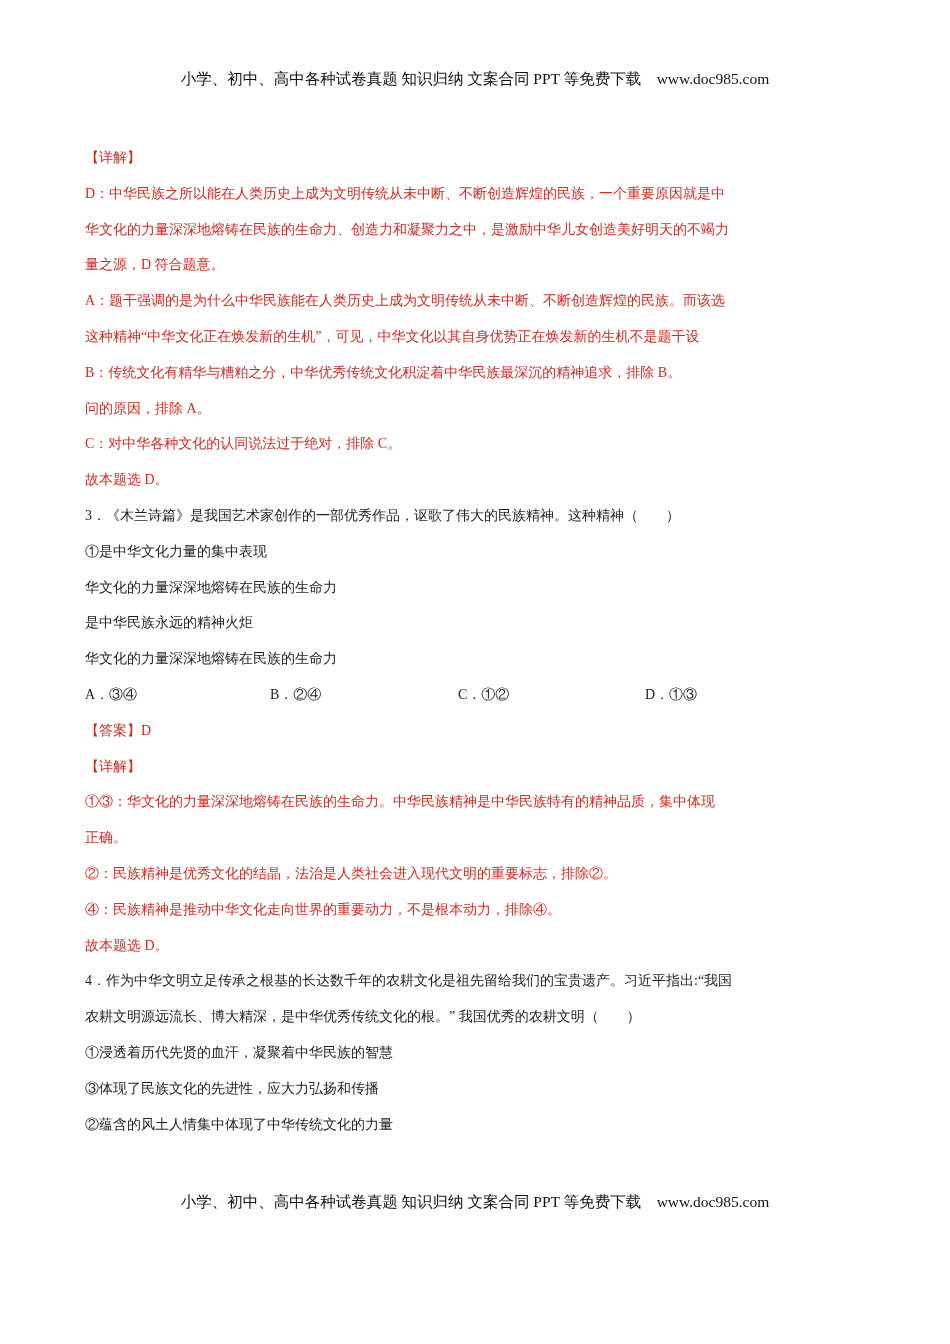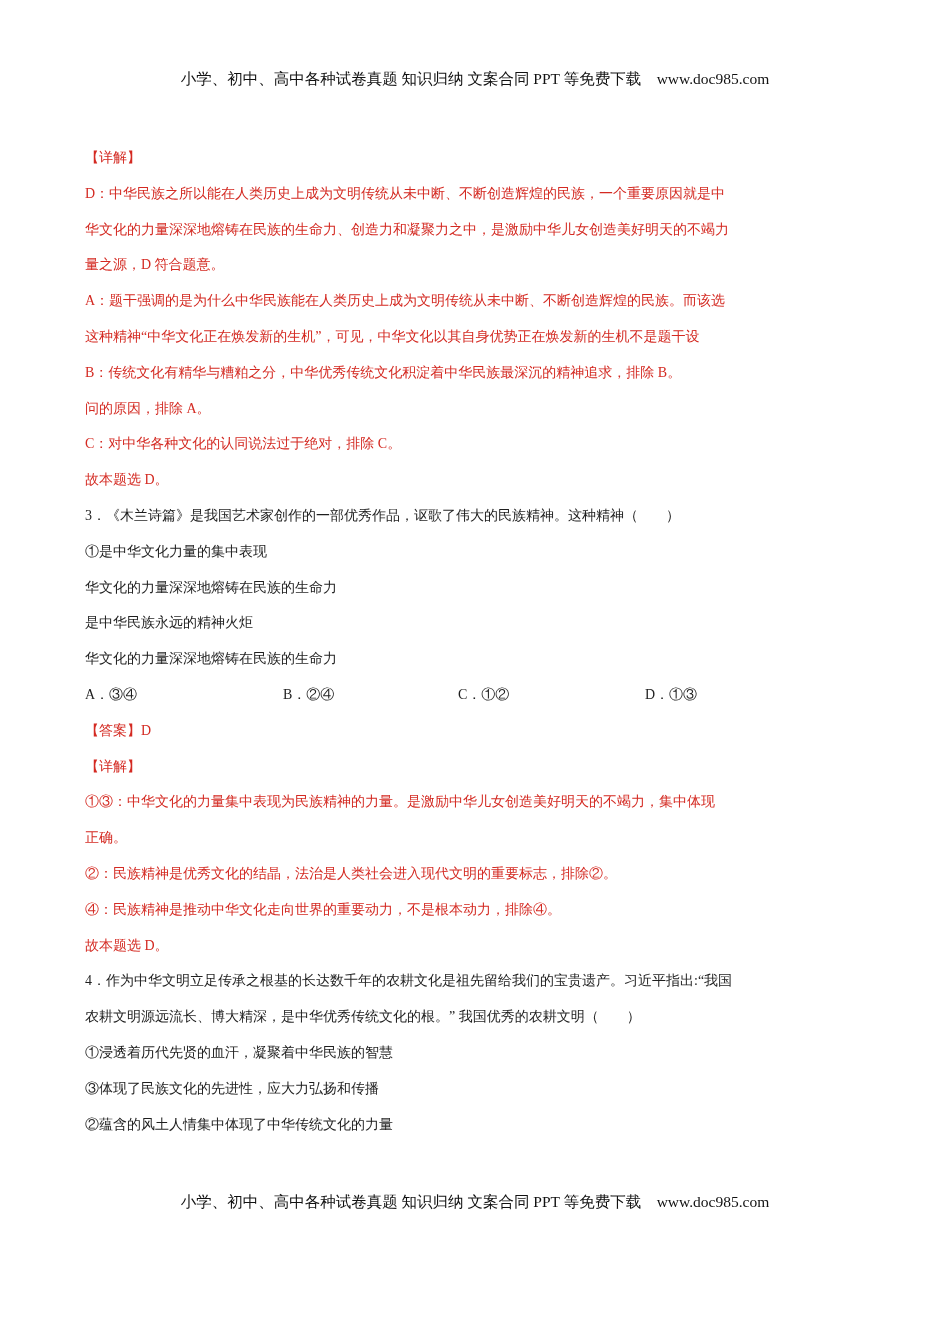--- a/index.html
+++ b/index.html
@@ -27,21 +27,21 @@
   .line {
     height: 35.8px;
     line-height: 35.8px;
     font-size: 14px;
     white-space: pre;
   }
   .red { color: #d42a22; }
   .options { position: relative; }
   .opt { position: absolute; top: 0; }
   .o1 { left: 0; }
-  .o2 { left: 198px; }
+  .o2 { left: 185px; }
   .o3 { left: 373px; text-align: right; }
   .o4 { left: 560px; }
 </style>
 </head>
 <body>
 
 <div class="runhead">小学、初中、高中各种试卷真题 知识归纳 文案合同 PPT 等免费下载    www.doc985.com</div>
 
 <div class="content">
 
@@ -62,21 +62,21 @@
   <div class="line">是中华民族永远的精神火炬</div>
   <div class="line">华文化的力量深深地熔铸在民族的生命力</div>
   <div class="line options">
     <span class="opt o1">A．③④</span>
     <span class="opt o2">B．②④</span>
     <span class="opt o3">C．①②</span>
     <span class="opt o4">D．①③</span>
   </div>
   <div class="line red">【答案】D</div>
   <div class="line red">【详解】</div>
-  <div class="line red">①③：中华文化的力量集中表现为民族精神的力量。是激励中华儿女创造美好明天的不竭力，集中体现</div>
+  <div class="line red">①③：华文化的力量深深地熔铸在民族的生命力。中华民族精神是中华民族特有的精神品质，集中体现</div>
   <div class="line red">正确。</div>
   <div class="line red">②：民族精神是优秀文化的结晶，法治是人类社会进入现代文明的重要标志，排除②。</div>
   <div class="line red">④：民族精神是推动中华文化走向世界的重要动力，不是根本动力，排除④。</div>
   <div class="line red">故本题选 D。</div>
 
   <div class="line">4．作为中华文明立足传承之根基的长达数千年的农耕文化是祖先留给我们的宝贵遗产。习近平指出:“我国</div>
   <div class="line">农耕文明源远流长、博大精深，是中华优秀传统文化的根。” 我国优秀的农耕文明（　　）</div>
   <div class="line">①浸透着历代先贤的血汗，凝聚着中华民族的智慧</div>
   <div class="line">③体现了民族文化的先进性，应大力弘扬和传播</div>
   <div class="line">②蕴含的风土人情集中体现了中华传统文化的力量</div>

